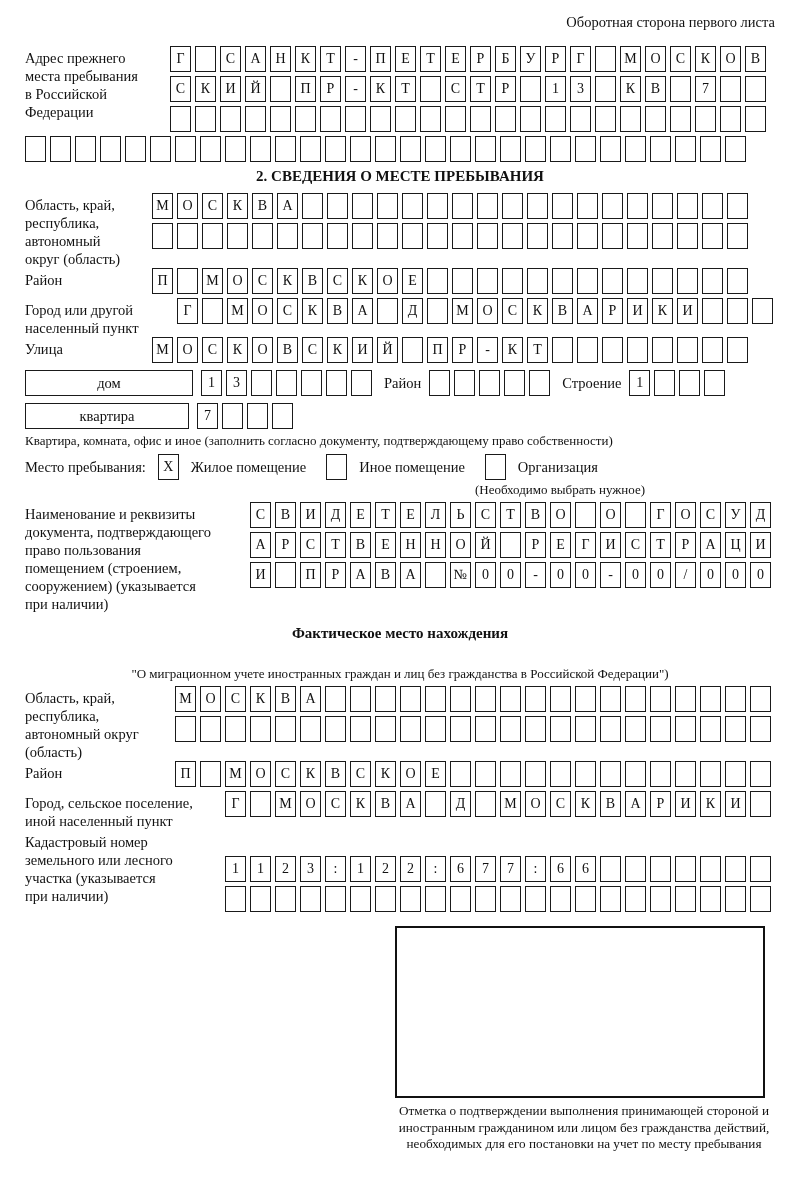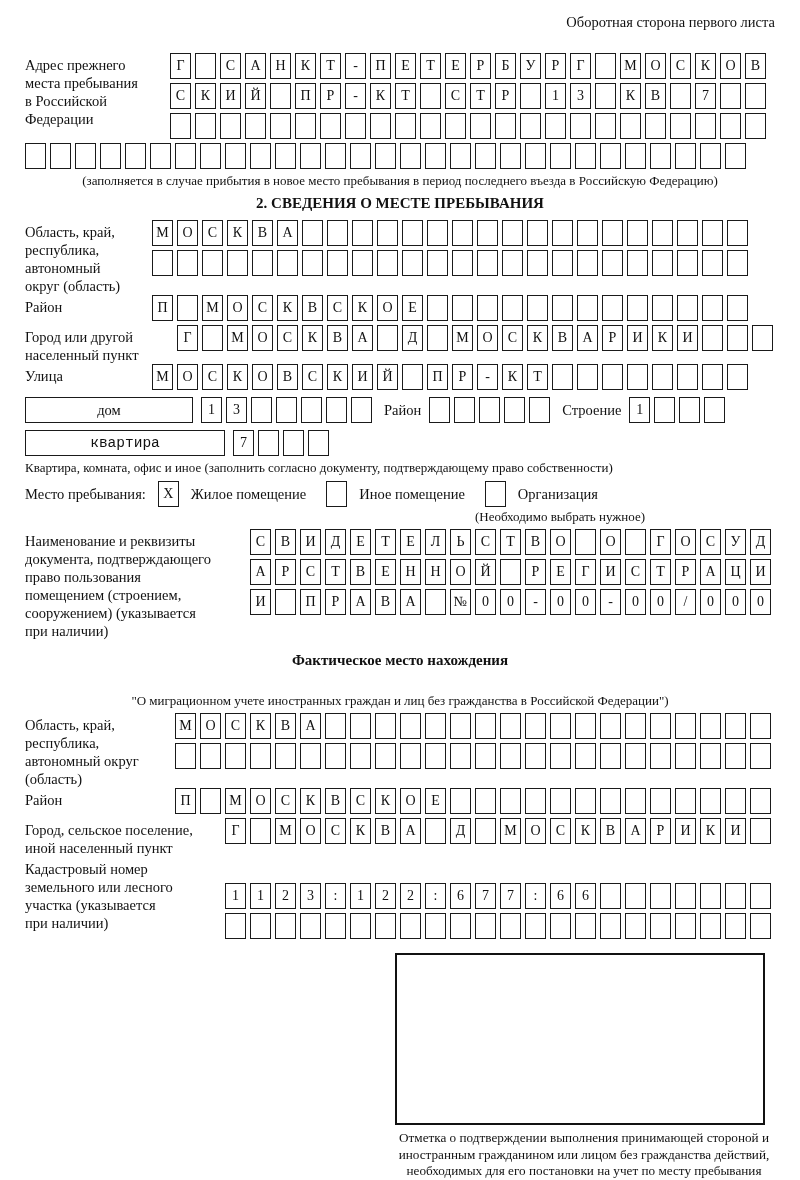--- a/index.html
+++ b/index.html
@@ -2,21 +2,21 @@
 <html><head>
 <meta charset="utf-8">
 <style>
   html,body{margin:0;padding:0;background:#ffffff;}
   body{
     width:800px;height:1180px;overflow:hidden;
     font-family:"Liberation Serif","DejaVu Serif",serif;
     color:#111;
   }
   .page{padding:14px 25px 0 25px;position:relative;}
-  .corner-note{font-size:14.5px;text-align:right;margin-bottom:22px;}
+  .corner-note{font-size:14.5px;text-align:right;margin-bottom:15px;}
   .flex-row{display:flex;align-items:flex-start;}
   .label{font-size:14.5px;line-height:18px;white-space:pre-line;flex:0 0 auto;padding-top:3px;}
   .w145{width:145px;}
   .w127{width:127px;}
   .w152{width:152px;}
   .w150{width:150px;}
   .w200{width:200px;}
   .w225{width:225px;}
   .grid-col{display:flex;flex-direction:column;}
   .cells-row{display:flex;margin-bottom:4px;}
@@ -29,21 +29,21 @@
   .note{font-size:13px;line-height:16px;}
   .center{text-align:center;}
   .sec-title{font-size:15px;font-weight:bold;text-align:center;margin:6px 0 8px 0;}
   .sub-title{font-size:15px;font-weight:bold;text-align:center;margin:12px 0 6px 0;}
   .type-box{
     box-sizing:border-box;border:1.6px solid #1a1a1a;height:26px;
     display:flex;align-items:center;justify-content:center;
     font-size:14.5px;flex:0 0 auto;margin-right:8px;
   }
   .house-box{width:168px;}
-  .apt-box{width:200px;font-family:Liberation Mono, monospace;}
+  .apt-box{width:164px;}
   .inline-label{font-size:14.5px;line-height:26px;margin:0 8px;flex:0 0 auto;}
   .stay-row{align-items:center;margin-top:5px;}
   .stay-label{font-size:14.5px;margin-right:12px;}
   .opt-label{font-size:14.5px;margin:0 20px 0 8px;}
   .choose-note{width:620px;text-align:right;margin-top:2px;}
   .mt4{margin-top:4px;}
   .mt3{margin-top:3px;}
   .mb2{margin-bottom:2px;}
   .stamp-wrap{margin-left:370px;width:378px;margin-top:10px;}
   .stamp-box{width:370px;height:172px;border:2px solid #111;box-sizing:border-box;background:#fff;}
@@ -167,21 +167,20 @@
       <span class="cell"></span>
       <span class="cell"></span>
       <span class="cell"></span>
       <span class="cell"></span>
       <span class="cell"></span>
       <span class="cell"></span>
       <span class="cell"></span>
       <span class="cell"></span>
       <span class="cell"></span>
     </div>
-  <div class="note center">(заполняется в случае прибытия в новое место пребывания в период последнего въезда в Российскую Федерацию)</div>
 
   <div class="sec-title">2. СВЕДЕНИЯ О МЕСТЕ ПРЕБЫВАНИЯ</div>
 
   <div class="flex-row">
     <div class="label w127">Область, край,
 республика,
 автономный
 округ (область)</div>
     <div class="grid-col">
       <div class="cells-row">

